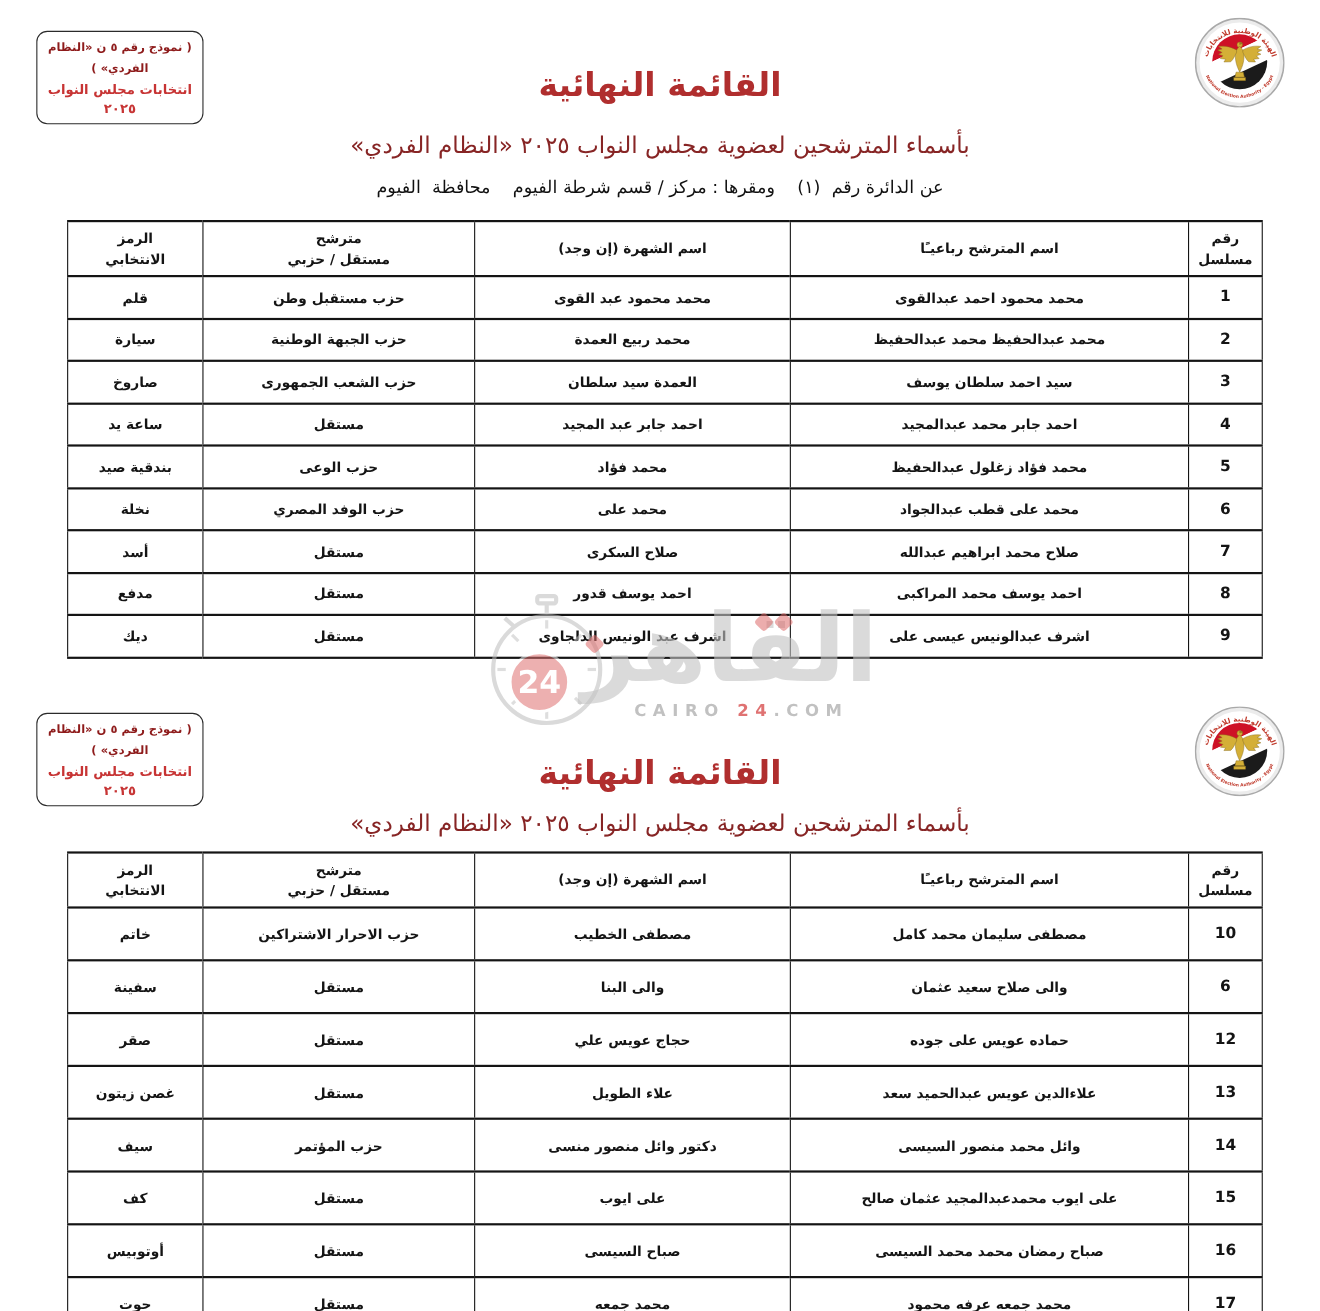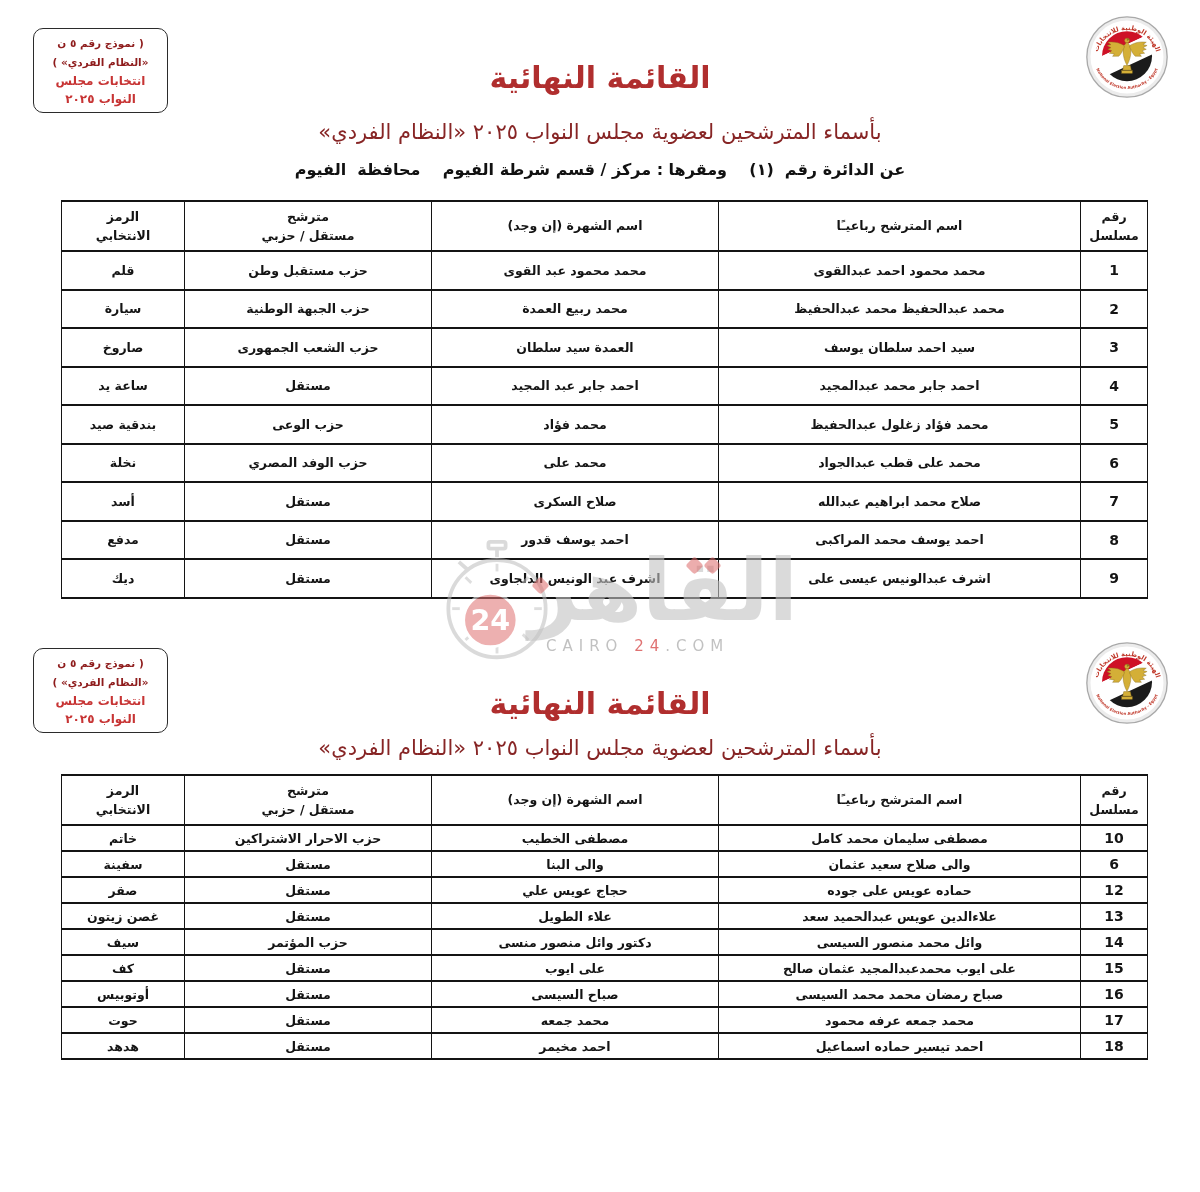--- a/index.html
+++ b/index.html
@@ -16,21 +16,21 @@
   body{
     width:1200px;height:1192px;position:relative;overflow:hidden;
     font-family:"DejaVu Sans",sans-serif;color:var(--ink);
   }
   .sheet{position:absolute;left:0;width:1200px;direction:rtl}
   #sheet1{top:0;height:640px}
   #sheet2{top:620px;height:572px}
 
   
   .form-box{
-    position:absolute;left:33px;width:135px;
+    position:absolute;left:33px;width:152px;
     border:1.6px solid #2b2b2b;border-radius:10px;
     padding:5px 4px 4px;text-align:center;direction:rtl;
     background:#fff;
   }
   #sheet1 .form-box{top:28px}
   #sheet2 .form-box{top:28px}
   .form-box .l1{font-size:10.5px;font-weight:bold;color:var(--box-line1);line-height:1.8}
   .form-box .l2{font-size:12px;font-weight:bold;color:var(--box-line2);line-height:1.5}
 
   
@@ -45,57 +45,57 @@
   #sheet1 .t-main{top:60px}
   #sheet2 .t-main{top:66px}
   .t-sub{
     position:absolute;left:0;width:100%;text-align:center;
     font-size:21px;font-weight:normal;color:var(--subtitle-maroon);
   }
   #sheet1 .t-sub{top:120px}
   #sheet2 .t-sub{top:116px}
   .t-district{
     position:absolute;left:0;width:100%;text-align:center;
-    font-size:16px;font-weight:bold;color:#111;top:160px;
+    font-size:16px;font-weight:normal;color:#111;top:160px;
     white-space:pre-wrap;
   }
 
   .tbl-wrap{position:absolute;right:52px}
   #sheet1 .tbl-wrap{top:200px}
   #sheet2 .tbl-wrap{top:154px}
   table{border-collapse:collapse;table-layout:fixed;width:1086px;background:#fff;direction:rtl}
   th,td{
     border:1.6px solid var(--ink);
     border-top-width:2.4px;border-bottom-width:2.4px;
     text-align:center;vertical-align:middle;font-weight:bold;
     padding:0 6px;overflow:hidden;
   }
   th{height:50px;font-size:12.5px;line-height:1.55;font-weight:bold}
   td{height:38.5px;font-size:12.5px}
-  #sheet2 td{height:26px}
+  #sheet2 td{height:48px}
   td.num{font-size:14px;font-family:"DejaVu Sans",sans-serif}
 
   
   .watermark{
     position:absolute;left:438px;top:533px;width:365px;height:132px;
     z-index:6;pointer-events:none;direction:ltr;
   }
   .wm-watch{position:absolute;left:0;top:6px;width:118px;height:124px;opacity:.55}
   .wm-arabic{
     position:absolute;left:92px;top:12px;width:268px;text-align:left;
     font-size:86px;line-height:1.05;font-weight:bold;color:var(--wm-gray);
     direction:rtl;opacity:.6;letter-spacing:2px;
   }
   .wm-dot{position:absolute;width:13px;height:13px;border-radius:3px;background:var(--wm-red);opacity:.55;transform:rotate(45deg)}
   .wm-dot.d1{left:250px;top:26px}
   .wm-dot.d2{left:268px;top:26px}
   .wm-dot.d3{left:96px;top:46px}
   .wm-site{
-    position:absolute;left:108px;top:104px;width:256px;
-    font-size:15px;font-weight:normal;letter-spacing:6px;color:#b2b2b2;opacity:.8;
+    position:absolute;left:108px;top:104px;width:256px;text-align:center;
+    font-size:15px;font-weight:bold;letter-spacing:6px;color:#b2b2b2;opacity:.8;
   }
   .wm-site .num{color:#d85050}
 </style>
 </head>
 <body>
 
 <section class="sheet" id="sheet1">
   <div class="form-box">
     <div class="l1">( نموذج رقم ٥ ن «النظام الفردي» )</div>
     <div class="l2">انتخابات مجلس النواب ٢٠٢٥</div>

